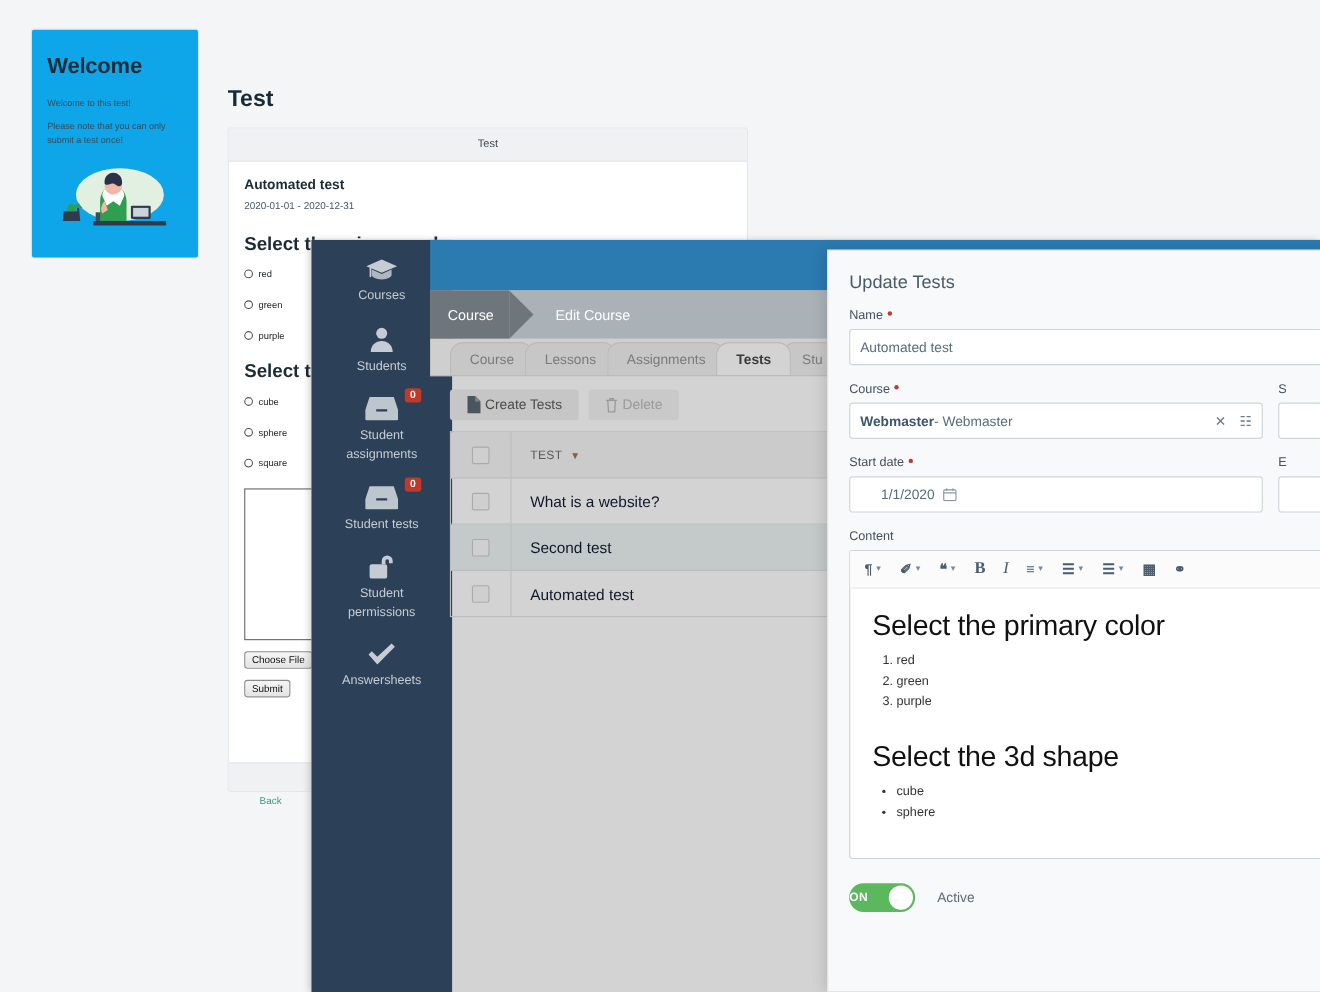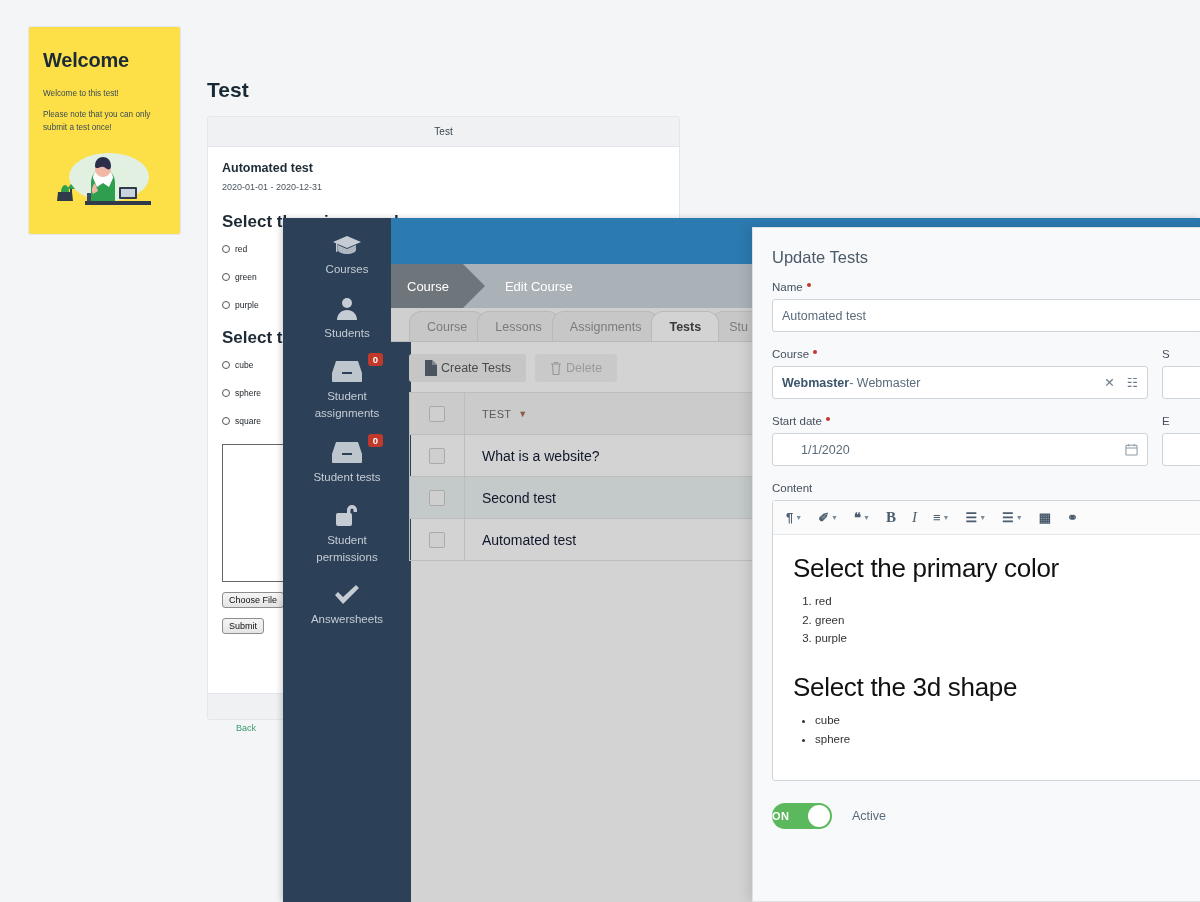--- a/index.html
+++ b/index.html
@@ -11,21 +11,21 @@
     background: #f4f5f7;
   }
   #root { position: relative; width: 1200px; height: 902px; }
 
   
   .stu-page { position: absolute; inset: 0; background: #f4f5f7; }
 
   .welcome-card {
     position: absolute; left: 28px; top: 26px;
     width: 153px; height: 209px;
-    background: #fde047; border: 1px solid #e3e6ea; border-radius: 3px;
+    background: #0ea5e9; border: 1px solid #e3e6ea; border-radius: 3px;
     padding: 16px 14px;
   }
   .welcome-title {
     font-size: 20px; font-weight: 700; color: #1d2b36;
     margin: 6px 0 16px 0; letter-spacing: -0.2px;
   }
   .welcome-p { font-size: 8.2px; color: #3a4a57; line-height: 1.5; margin: 0 0 9px 0; }
 
   .illus { margin-top: 6px; width: 124px; height: 62px; }
 
@@ -188,21 +188,21 @@
   .f-label {
     font-size: 11.5px; color: #45505c; margin-bottom: 6px;
     display: flex; align-items: center; gap: 4px;
   }
   .req { width: 4px; height: 4px; border-radius: 50%; background: #c0392b; display: inline-block; margin-bottom: 5px; }
   .f-input {
     height: 33px; background: #fff; border: 1px solid #ced4da; border-radius: 3px;
     display: flex; align-items: center; padding: 0 9px;
     font-size: 12.5px; color: #5a6b7c; margin-bottom: 16px;
   }
-  .f-input.date { justify-content: space-between; gap: 7px; padding-left: 28px; }
+  .f-input.date { justify-content: flex-start; gap: 7px; padding-left: 28px; }
   .val-strong { font-weight: 700; color: #3d566e; }
   .f-icons { margin-left: auto; display: flex; align-items: center; gap: 12px; color: #6c7a89; }
 
   .editor { border: 1px solid #ced4da; border-radius: 3px; background: #fff; }
   .ed-toolbar {
     height: 34px; background: #fbfbfc; border-bottom: 1px solid #e4e7ea;
     display: flex; align-items: center; padding: 0 6px; gap: 2px;
   }
   .ed-grp { display: flex; align-items: center; gap: 2px; padding: 0 7px; color: #4a5c6e; }
   .ed-ico { font-size: 13px; line-height: 1; }

